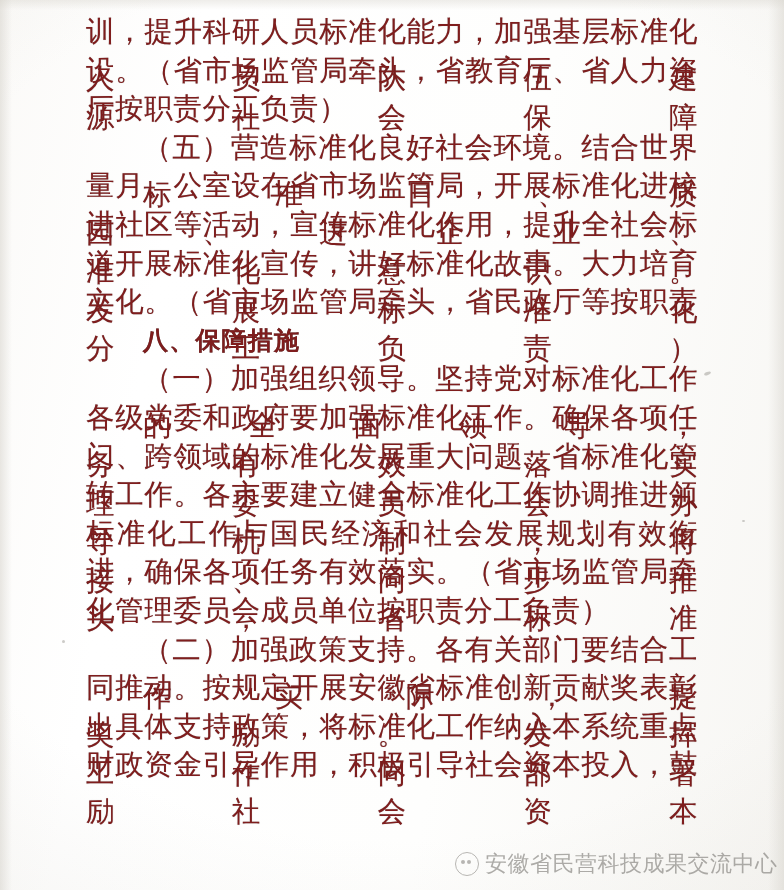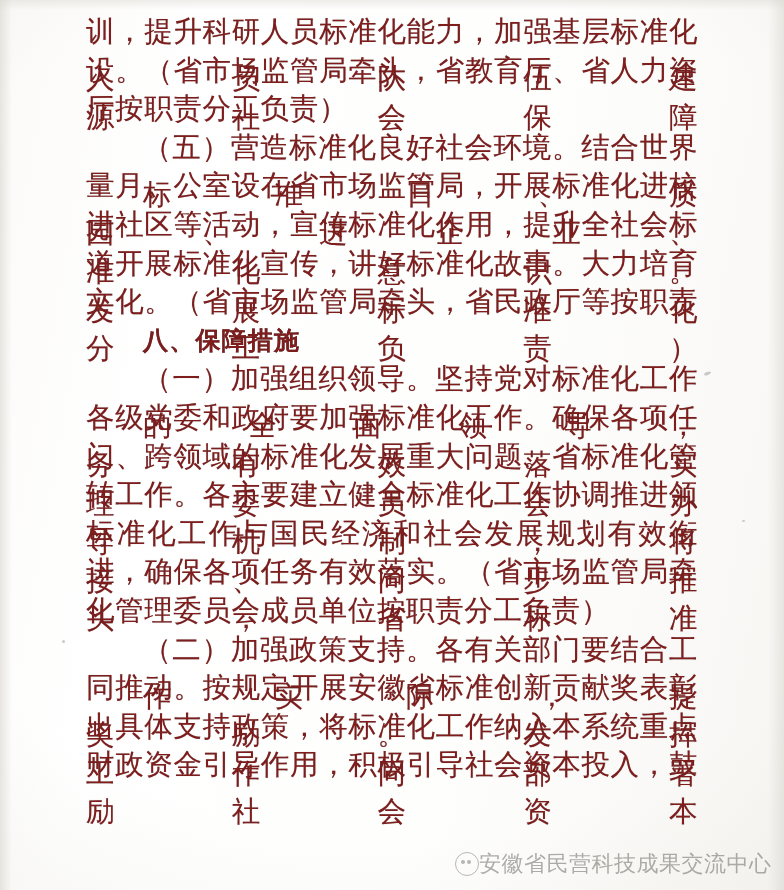--- a/index.html
+++ b/index.html
@@ -102,20 +102,21 @@
     opacity: 0.5;
   }
 
   
   #watermark {
     position: absolute;
     left: 455px;
     top: 849px;
     display: flex;
     align-items: center;
+    gap: 6px;
     opacity: 0.72;
     pointer-events: none;
   }
   #watermark .wm-text {
     font-family: "DejaVu Sans", "Liberation Sans", sans-serif;
     font-size: 22px;
     color: #8f8d89;
     letter-spacing: 0.5px;
     white-space: nowrap;
     mix-blend-mode: multiply;

